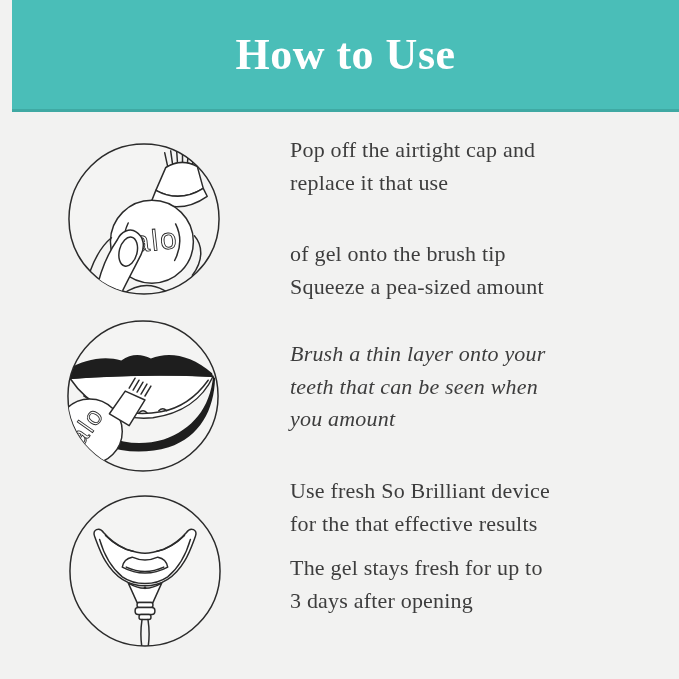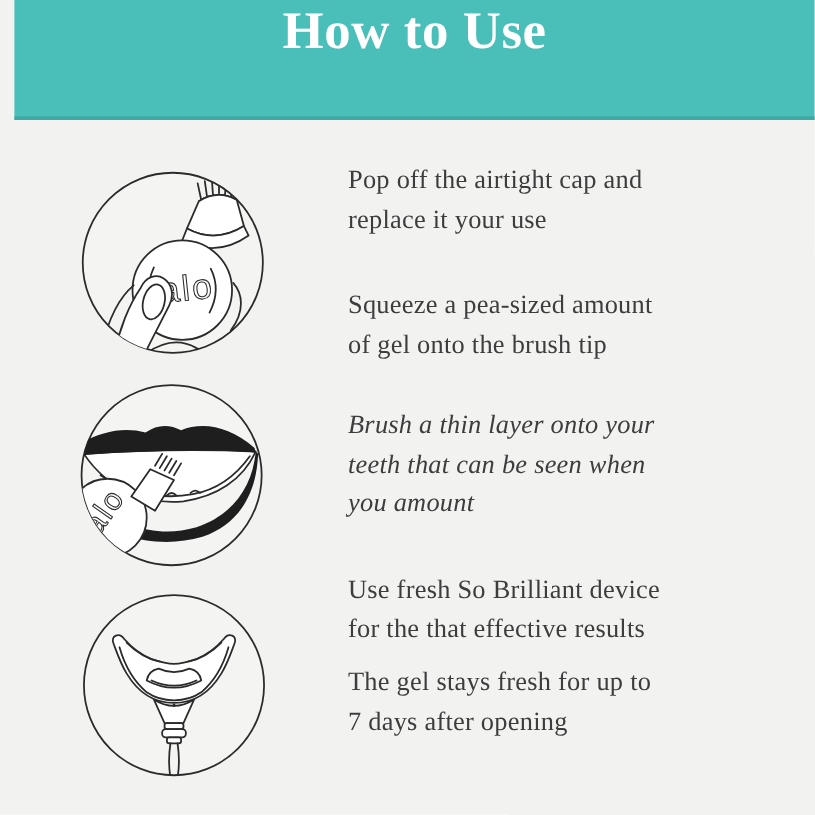--- a/index.html
+++ b/index.html
@@ -15,24 +15,24 @@
   *{margin:0;padding:0;box-sizing:border-box;}
   html,body{background:#fff;}
   .canvas{
     position:relative;
     width:679px;height:679px;
     background:var(--page-bg);
     overflow:hidden;
     font-family:"Liberation Serif", serif;
   }
   .header{
-    position:absolute;top:0;left:12px;right:0;height:100px;
+    position:absolute;top:0;left:12px;right:0;height:112px;
     background:var(--header-bg);
     border-bottom:3px solid var(--header-border);
-    display:flex;justify-content:center;
+    display:flex;align-items:center;justify-content:center;
   }
   .header h1{
     color:var(--header-text);
     font-family:"Liberation Serif", serif;
     font-size:44px;font-weight:bold;letter-spacing:0.5px;
   }
   .circle-illus{
     position:absolute;width:158px;height:158px;
   }
   .circle-illus svg{display:block;width:100%;height:100%;}
@@ -170,33 +170,33 @@
         <rect class="whitefill" x="74" y="124" width="12" height="5" rx="2"></rect>
 
         <path d="M 77,129 C 75,142 76,152 77,158"></path>
         <path d="M 83,129 C 85,142 84,152 83,158"></path>
       </g>
     </svg>
   </div>
 
   <div class="step" id="step-1">
     <div>Pop off the airtight cap and</div>
-    <div>replace it your use</div>
+    <div>replace it that use</div>
   </div>
   <div class="step" id="step-2">
+    <div>of gel onto the brush tip</div>
     <div>Squeeze a pea-sized amount</div>
-    <div>of gel onto the brush tip</div>
   </div>
   <div class="step" id="step-3">
     <div>Brush a thin layer onto your</div>
     <div>teeth that can be seen when</div>
     <div>you amount</div>
   </div>
   <div class="step" id="step-4">
     <div>Use fresh So Brilliant device</div>
     <div>for the that effective results</div>
   </div>
   <div class="step" id="step-5">
     <div>The gel stays fresh for up to</div>
-    <div>7 days after opening</div>
+    <div>3 days after opening</div>
   </div>
 
 </div>
 
 </body></html>

